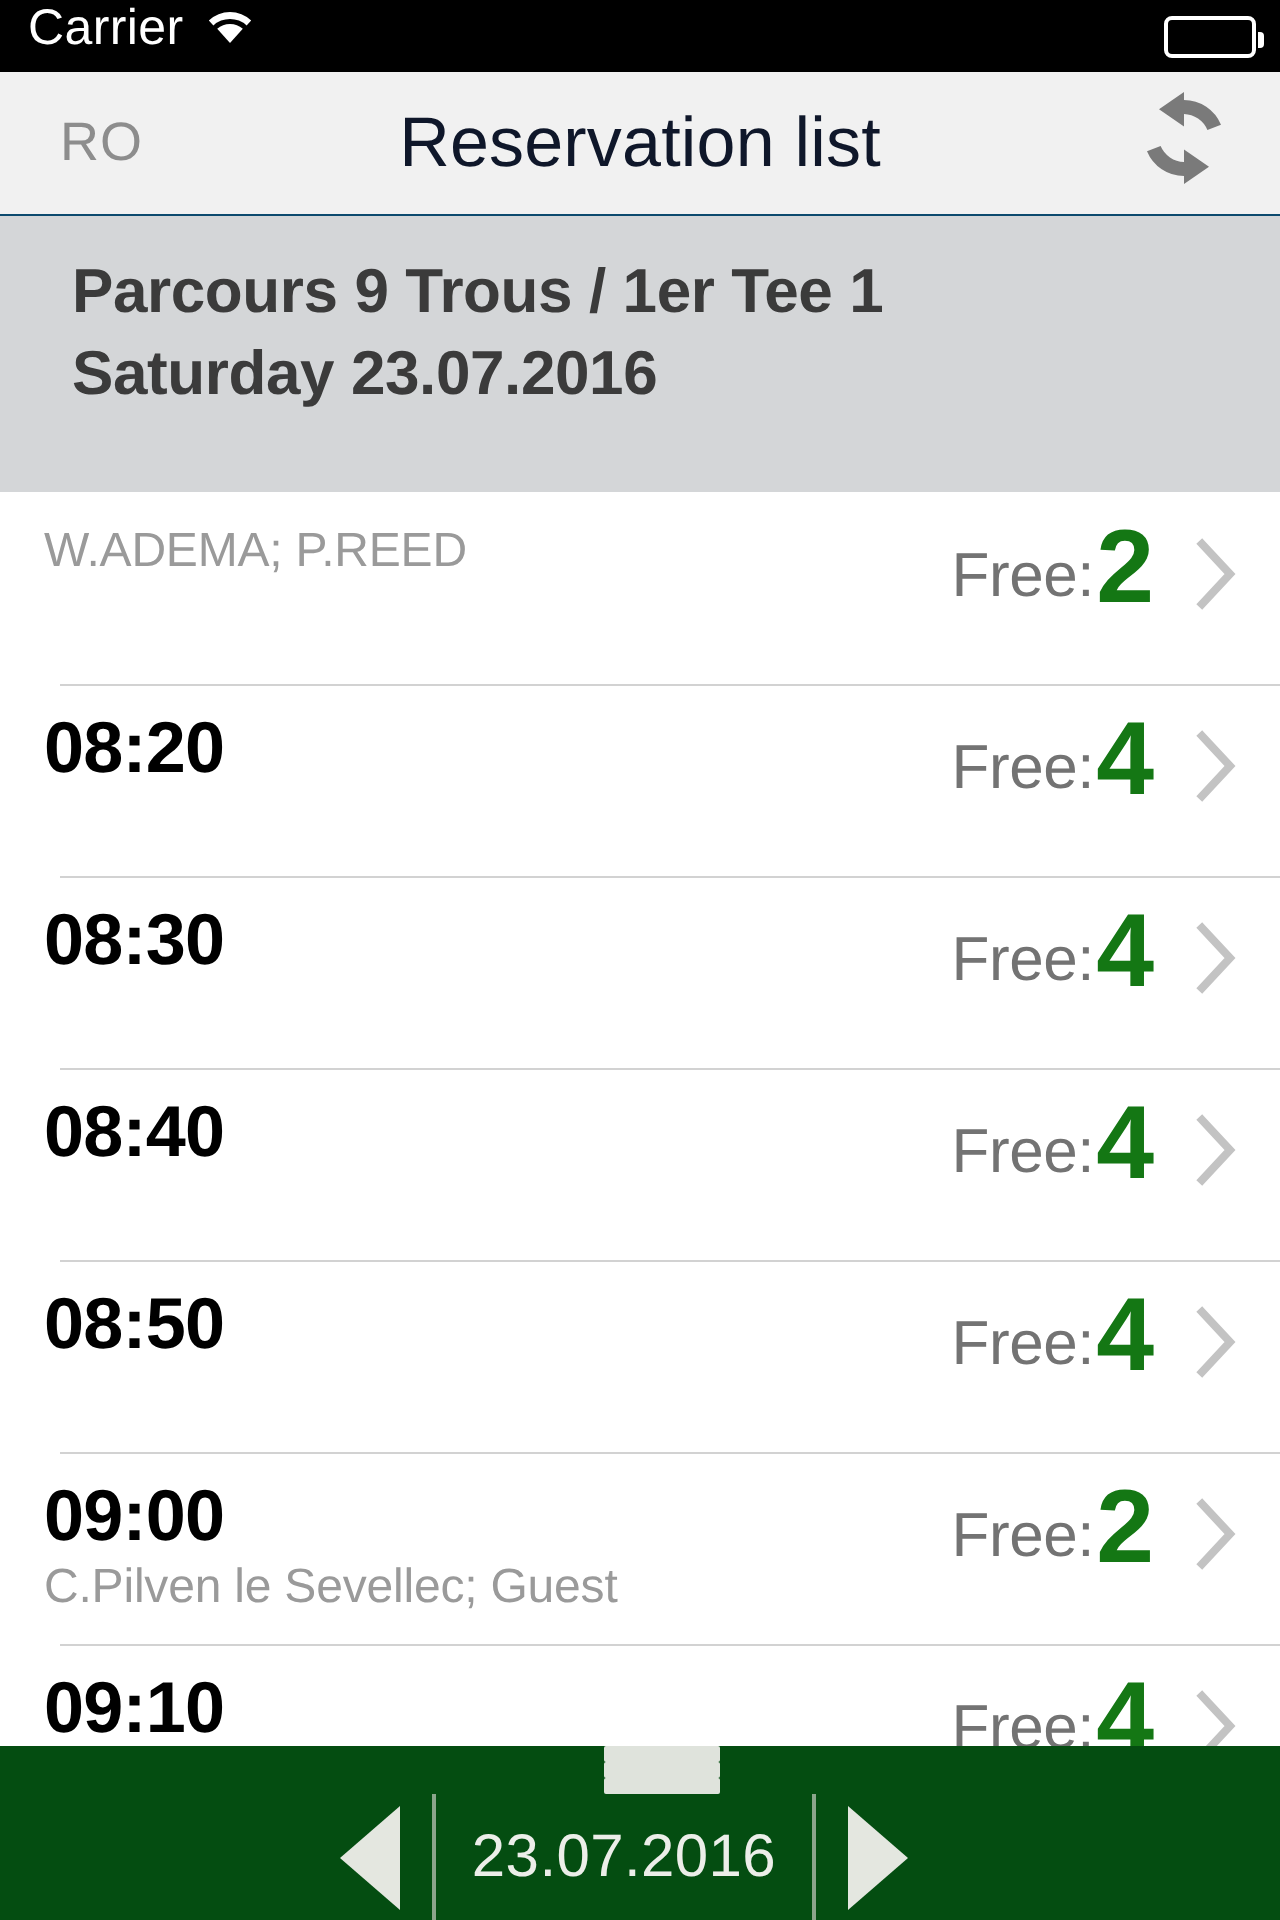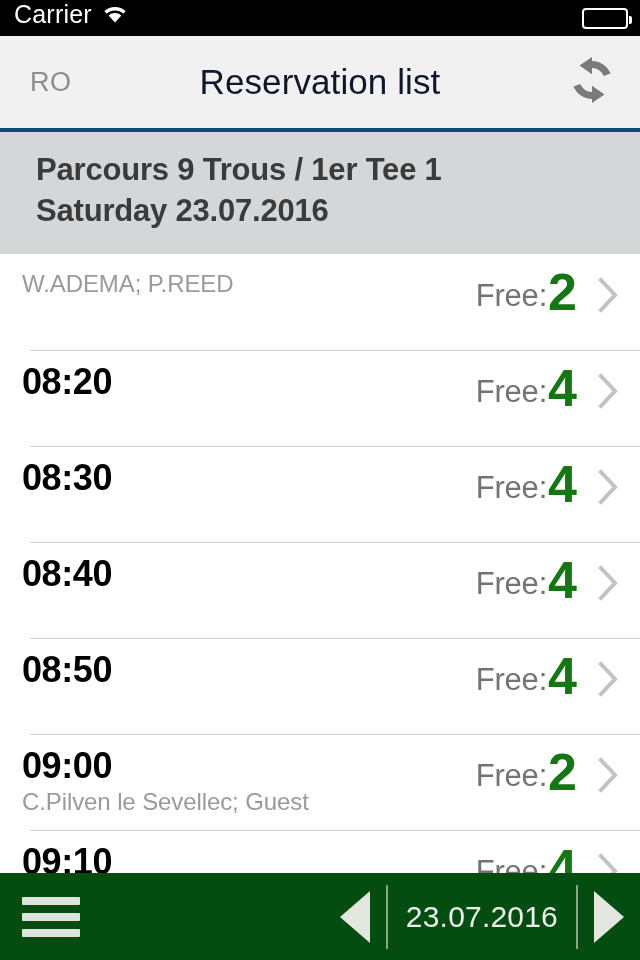--- a/index.html
+++ b/index.html
@@ -35,43 +35,43 @@
     border:2px solid #ffffff; border-radius:4px;
     position:relative; background:transparent;
   }
   .battery::after {
     content:""; position:absolute; right:-6px; top:6px;
     width:3px; height:8px; background:#ffffff; border-radius:0 2px 2px 0;
   }
 
   
   .nav-bar {
-    height:96px;
+    height:72px;
     background:#f1f1f1;
-    border-bottom:4px solid #0c4a6e;
+    border-bottom:1px solid #0c4a6e;
     display:flex; align-items:center;
     position:relative;
   }
   .nav-back {
     font-size:27px; color:#8d8d8d; padding-left:30px; letter-spacing:0.5px;
   }
   .nav-title {
     position:absolute; left:0; right:0; text-align:center;
     font-size:35px; color:#0f172a; letter-spacing:0.1px;
     pointer-events:none;
   }
   .nav-refresh {
     position:absolute; right:22px; top:0; bottom:0;
     display:flex; align-items:center; cursor:pointer;
   }
 
   
   .section-header {
     background:#d4d6d8;
-    padding:18px 36px 22px 36px;
+    padding:18px 36px 38px 36px;
     color:#3b3b3b;
   }
   .section-header div {
     font-size:31px; font-weight:bold; line-height:1.32; letter-spacing:-0.2px;
   }
 
   
   .list { background:#ffffff; }
   .list-row {
     height:96px;
@@ -104,21 +104,21 @@
     font-size:52px; font-weight:bold; color:#147714;
     line-height:0.85; margin-left:1px; letter-spacing:-1px;
   }
   .chevron { margin-left:22px; margin-top:7px; }
 
   
   .toolbar {
     position:absolute; left:0; right:0; bottom:0;
     height:87px;
     background:#044d11;
-    display:flex; align-items:center;
+    display:flex; align-items:center;flex-direction:column;
   }
   .hamburger {
     margin-left:22px; width:58px; height:40px;
     display:flex; flex-direction:column; justify-content:space-between;
     cursor:pointer;
   }
   .hamburger span { display:block; height:8px; background:#dfe3dc; border-radius:1px; }
   .toolbar-spacer { flex:1; }
   .date-nav { display:flex; align-items:center; height:64px; margin-right:16px; }
   .tri {

